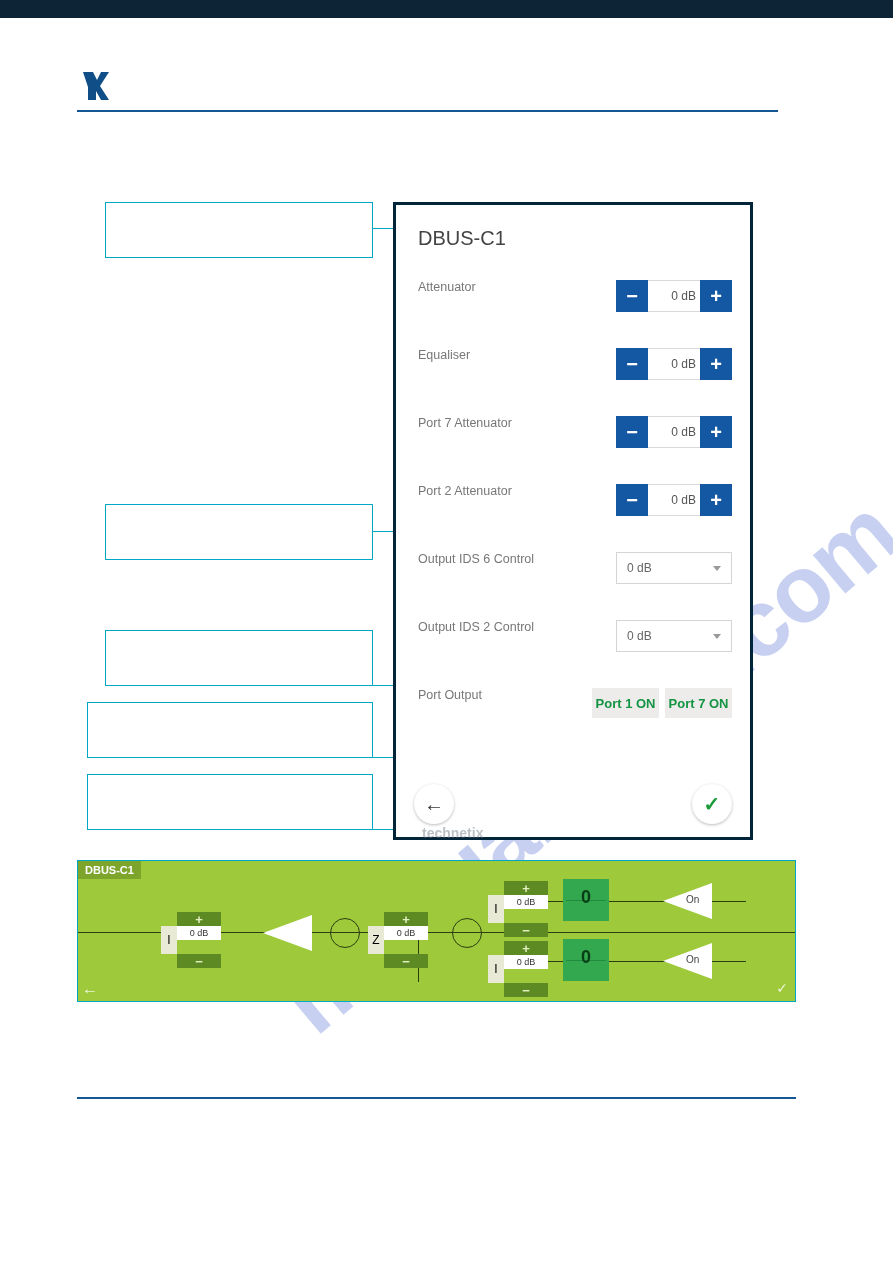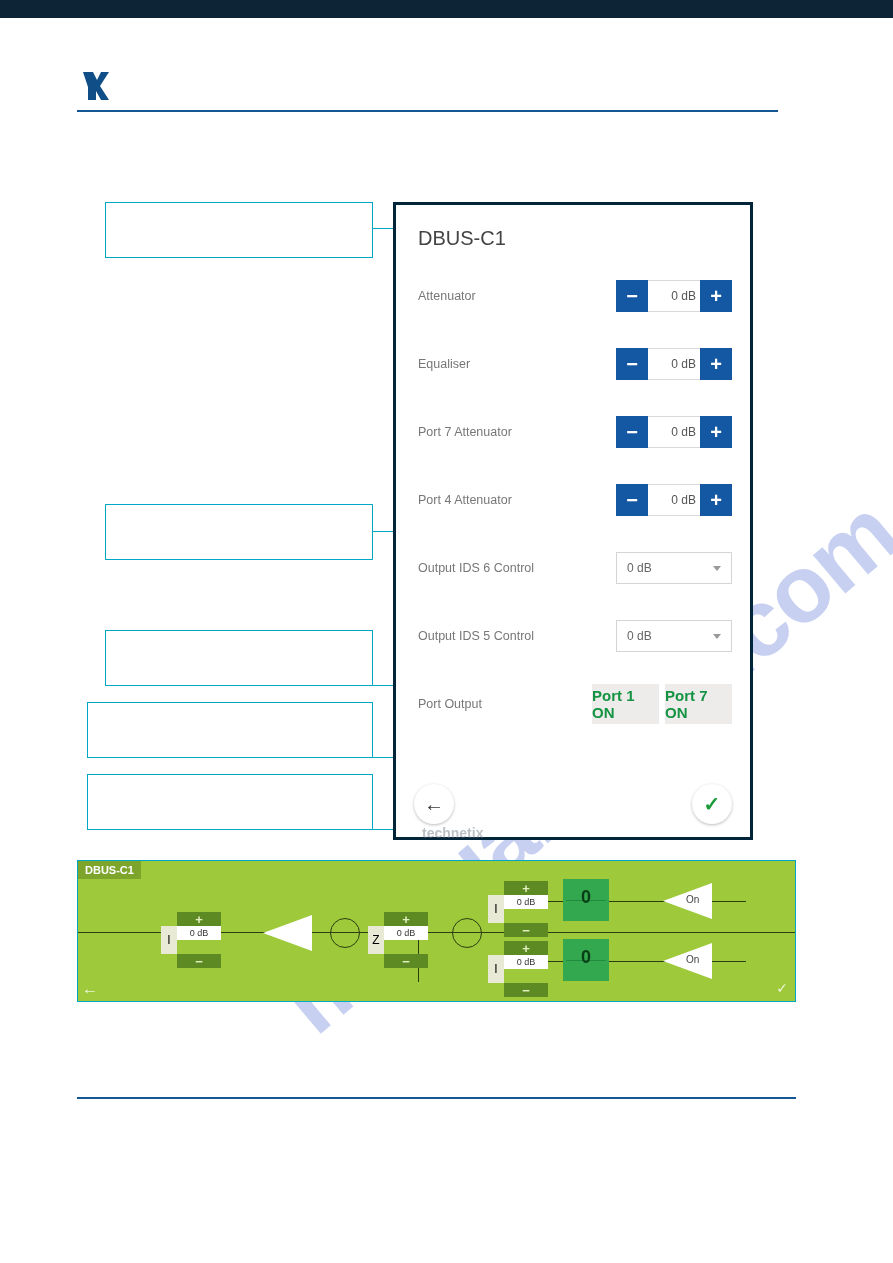--- a/index.html
+++ b/index.html
@@ -38,30 +38,30 @@
   
   .l4a{left:278px;top:555px;width:109px;height:1px}
   .l4b{left:387px;top:540px;width:1px;height:16px}
   
   .l5a{left:278px;top:627px;width:371px;height:1px}
   .l5b{left:648px;top:545px;width:1px;height:82px}
 
   
   .phone{border:3px solid #012538;background:#fff;padding:22px 18px 52px 22px;position:relative;height:638px}
   .phone h3{font-size:20px;color:#444;font-weight:500;margin-bottom:30px}
-  .row{display:flex;align-items:center;height:32px;margin-bottom:36px;font-size:12.5px;color:#777}
+  .row{display:flex;align-items:flex-start;height:32px;margin-bottom:36px;font-size:12.5px;color:#777}
   .row .lbl{flex:1}
   .stepper{display:flex;align-items:center}
   .sq{width:32px;height:32px;background:#1457a3;color:#fff;display:flex;align-items:center;justify-content:center;font-size:20px;font-weight:700}
   .stepper .val{width:52px;height:32px;border:1px solid #d9d9d9;border-left:0;border-right:0;display:flex;align-items:center;justify-content:flex-end;font-size:12px;color:#555;padding-right:4px}
   .dd{width:116px;height:32px;border:1px solid #d4d4d4;display:flex;align-items:center;font-size:12px;color:#666;padding:0 10px;position:relative}
   .dd .caret{position:absolute;right:10px;top:13px;border-left:4px solid transparent;border-right:4px solid transparent;border-top:5px solid #999}
   .row.dropdown{margin-bottom:36px}
   .ports{display:flex;gap:6px}
-  .portbtn{width:67px;height:40px;background:#edeceb;font-size:15px;font-weight:700;color:#149443;display:flex;align-items:center;justify-content:center}
+  .portbtn{width:67px;height:30px;background:#edeceb;font-size:13px;font-weight:700;color:#149443;display:flex;align-items:center;justify-content:center}
   .circbtn{width:40px;height:40px;border-radius:50%;background:#fff;position:absolute;bottom:13px;display:flex;align-items:center;justify-content:center;box-shadow:0 1px 3px #bbb;font-size:20px;font-weight:700}
   .back-btn{left:18px;color:#333}
   .ok-btn{right:18px;color:#1a9b3a}
   .brand{position:absolute;left:26px;bottom:-4px;color:#6a7885;font-size:14px;letter-spacing:0;opacity:.45;font-weight:600}
 
   
   .wm{position:absolute;font-size:95px;color:#5b74d8;opacity:.33;font-weight:600;pointer-events:none;transform:rotate(-40deg);left:110px;top:510px;letter-spacing:-2px}
 
   
   .diagram{margin:20px -18px 0 -18px;border:1px solid #00a7c5;height:142px;background:#9dc93b;position:relative;overflow:hidden}
@@ -167,38 +167,38 @@
         <div class="row">
           <span class="lbl">Port 7 Attenuator</span>
           <div class="stepper">
             <div class="sq">−</div>
             <div class="val">0 dB</div>
             <div class="sq">+</div>
           </div>
         </div>
 
         <div class="row">
-          <span class="lbl">Port 4 Attenuator</span>
+          <span class="lbl">Port 2 Attenuator</span>
           <div class="stepper">
             <div class="sq">−</div>
             <div class="val">0 dB</div>
             <div class="sq">+</div>
           </div>
         </div>
 
         <div class="row dropdown">
           <span class="lbl">Output IDS 6 Control</span>
           <div class="dd">
             <span>0 dB</span>
             <span class="caret"></span>
           </div>
         </div>
 
         <div class="row dropdown">
-          <span class="lbl">Output IDS 5 Control</span>
+          <span class="lbl">Output IDS 2 Control</span>
           <div class="dd">
             <span>0 dB</span>
             <span class="caret"></span>
           </div>
         </div>
 
         <div class="row">
           <span class="lbl">Port Output</span>
           <div class="ports">
             <div class="portbtn">Port 1 ON</div>

